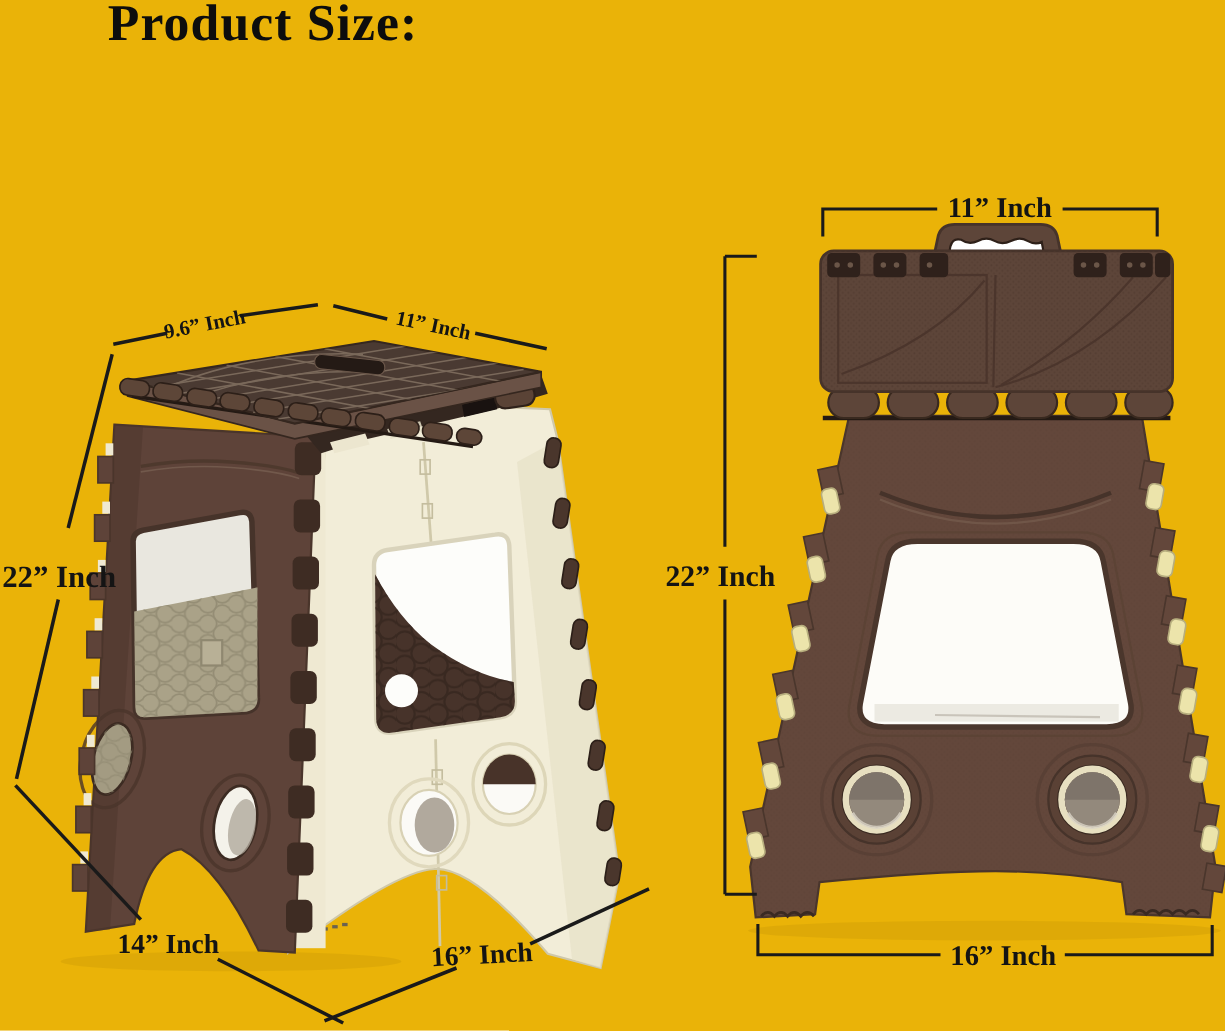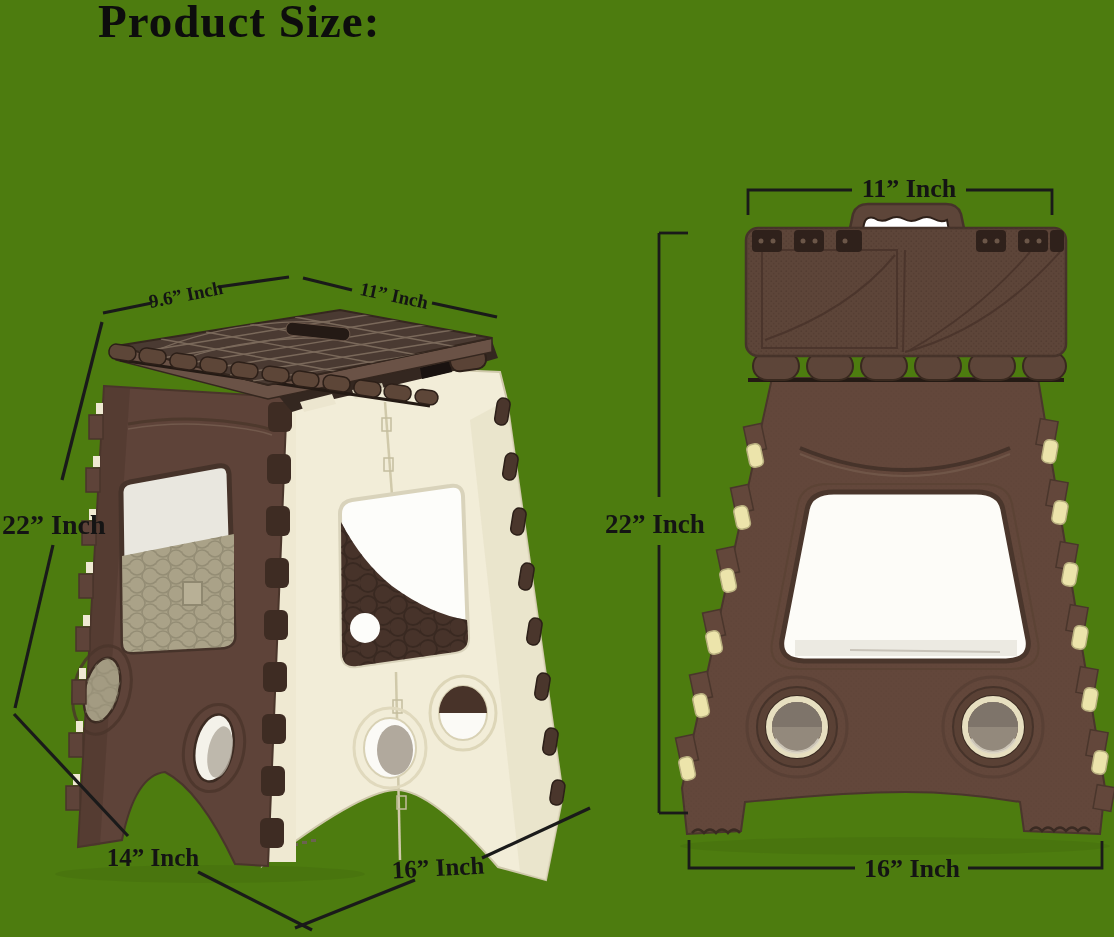--- a/index.html
+++ b/index.html
@@ -1,16 +1,16 @@
 <!DOCTYPE html>
 <html><head>
 <meta charset="utf-8">
 <style>
   html,body{margin:0;padding:0;background:#fff;}
-  #page{position:relative;width:1114px;height:937px;background:#4d7c0f;overflow:hidden;
+  #page{position:relative;width:1114px;height:937px;background:#eab308;overflow:hidden;
         font-family:"Liberation Serif",serif;}
   #title{position:absolute;left:98px;top:-6px;font-size:47px;font-weight:bold;color:#0d0d0d;
          letter-spacing:1px;}
   svg{position:absolute;left:0;top:0;}
   svg text{font-family:"Liberation Serif",serif;font-weight:bold;fill:#141414;}
 </style>
 </head>
 <body>
 
 <div id="page">

